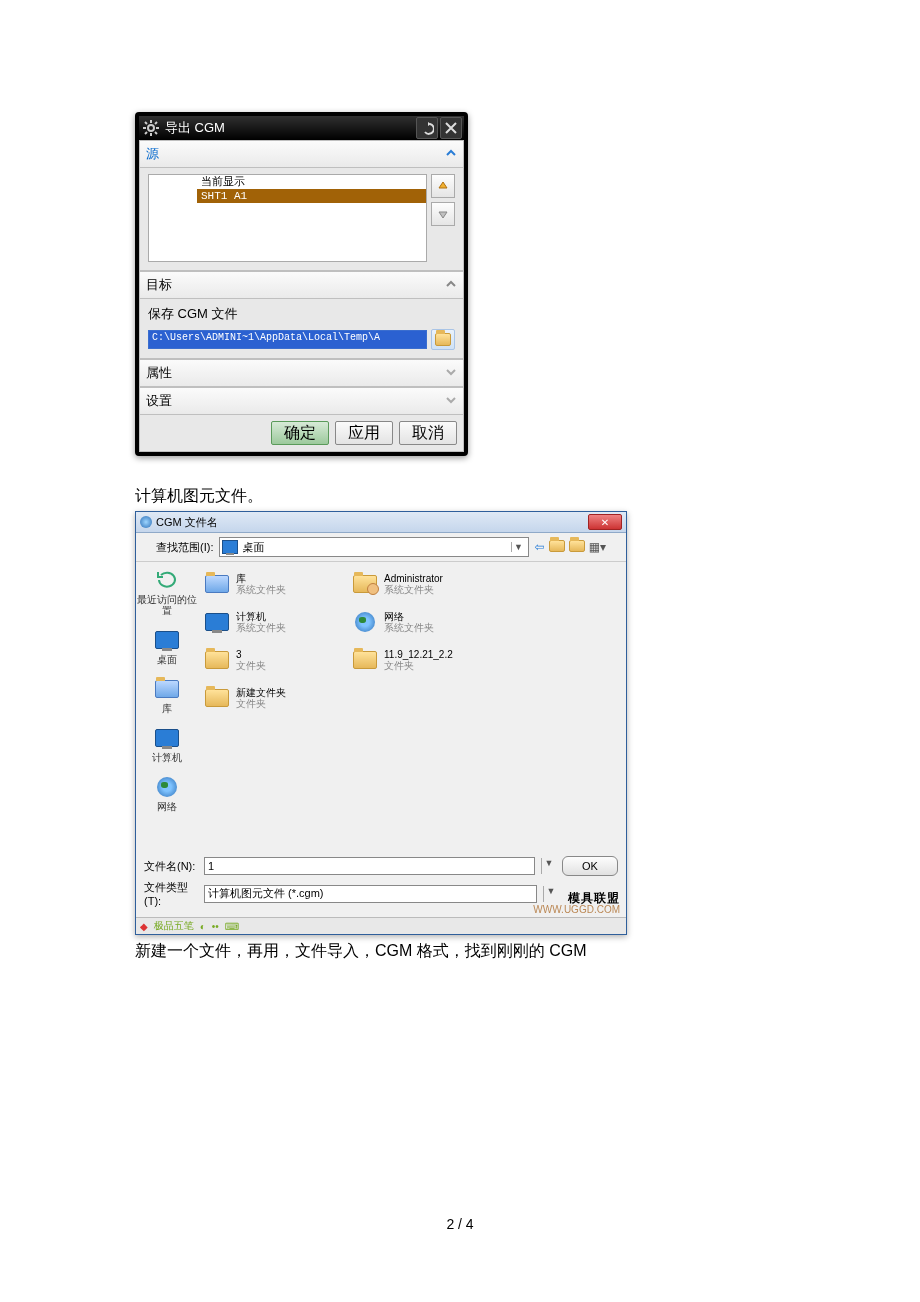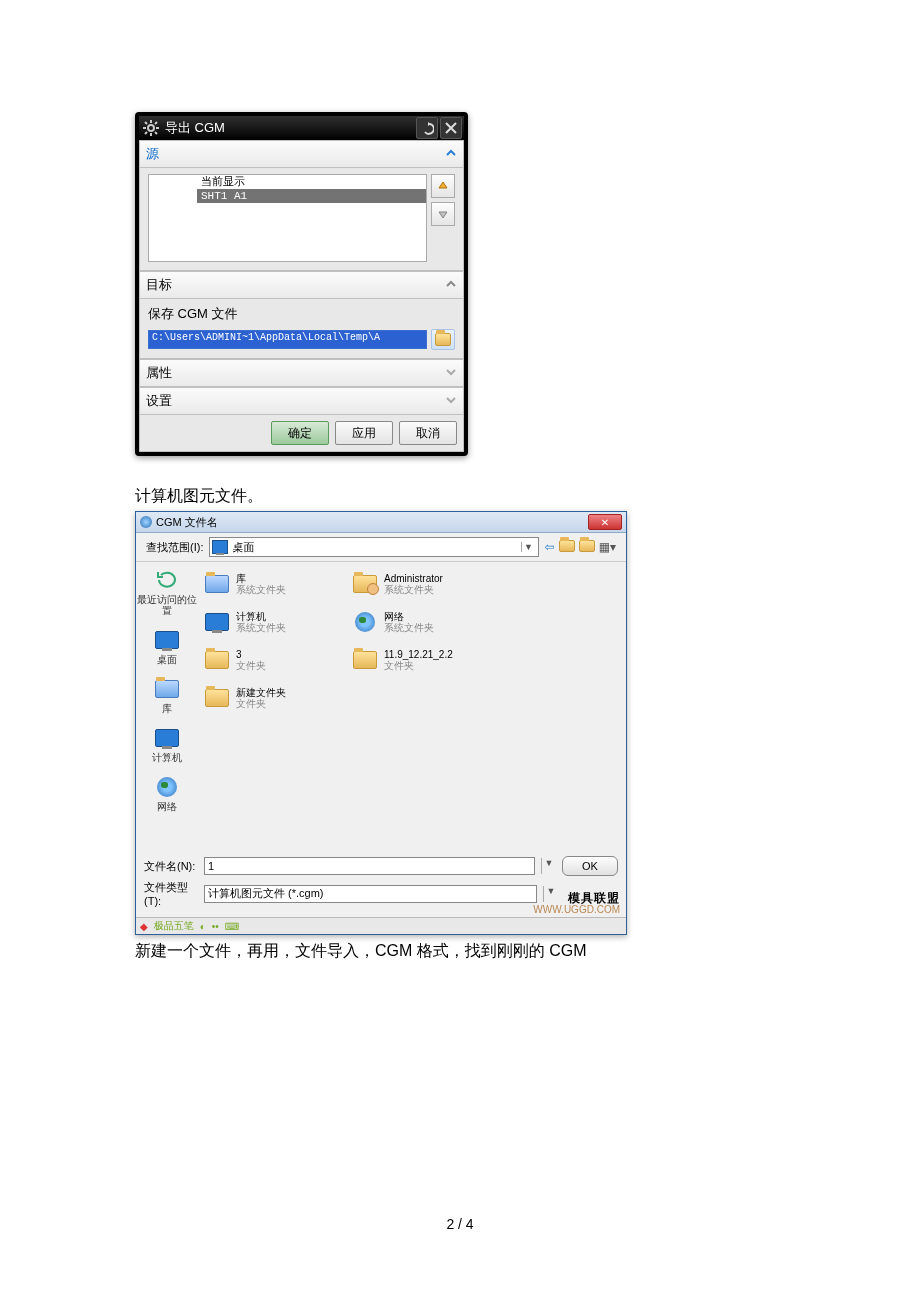--- a/index.html
+++ b/index.html
@@ -69,21 +69,21 @@
   }
   .src-list {
     flex: 1;
     background: #fff;
     border: 1px solid #aaa;
     font-family: "Courier New", monospace;
     font-size: 11px;
     height: 86px;
   }
   .src-list .line { padding: 0 4px; line-height: 14px; margin-left: 48px; }
-  .src-list .line.sel { background: #737373; color: #fff; }
+  .src-list .line.sel { background: #a16207; color: #fff; }
   .updn { display: flex; flex-direction: column; gap: 4px; }
   .updn .sq {
     width: 22px; height: 22px;
     border: 1px solid #aaa;
     background: linear-gradient(#fdfdfd,#e5e5e5);
     display: flex; align-items: center; justify-content: center;
   }
   .path-row {
     display: flex;
     gap: 4px;
@@ -117,21 +117,21 @@
     background: #e8e8e8;
     border: 1px solid #bfbfbf;
     border-top: none;
   }
   .dlg1-buttons .btn {
     min-width: 56px;
     height: 22px;
     border: 1px solid #888;
     border-radius: 2px;
     background: linear-gradient(#fbfbfb,#e3e3e3);
-    font-size: 12px;
+    font-size: 16px;
     display:flex;align-items:center;justify-content:center;
   }
   .dlg1-buttons .btn.default {
     background: linear-gradient(#d7ead7,#9cc99c);
     border-color: #5a9a5a;
   }
   
   .caption {
     font-size: 16px;
     margin: 30px 0 4px 0;
@@ -169,21 +169,21 @@
     background: linear-gradient(#f08282,#c33);
     border: 1px solid #a02222;
     border-radius: 2px;
     color:#fff; font-size:10px;
     display:flex;align-items:center;justify-content:center;
   }
   .dlg2-toolbar {
     display: flex;
     align-items: center;
     gap: 6px;
-    padding: 4px 10px;
+    padding: 4px 20px;
     font-size: 11px;
     border-bottom: 1px solid #ccc;
   }
   .dlg2-toolbar .combo {
     flex: 1;
     height: 18px;
     border: 1px solid #888;
     background: #fff;
     display: flex;
     align-items: center;

